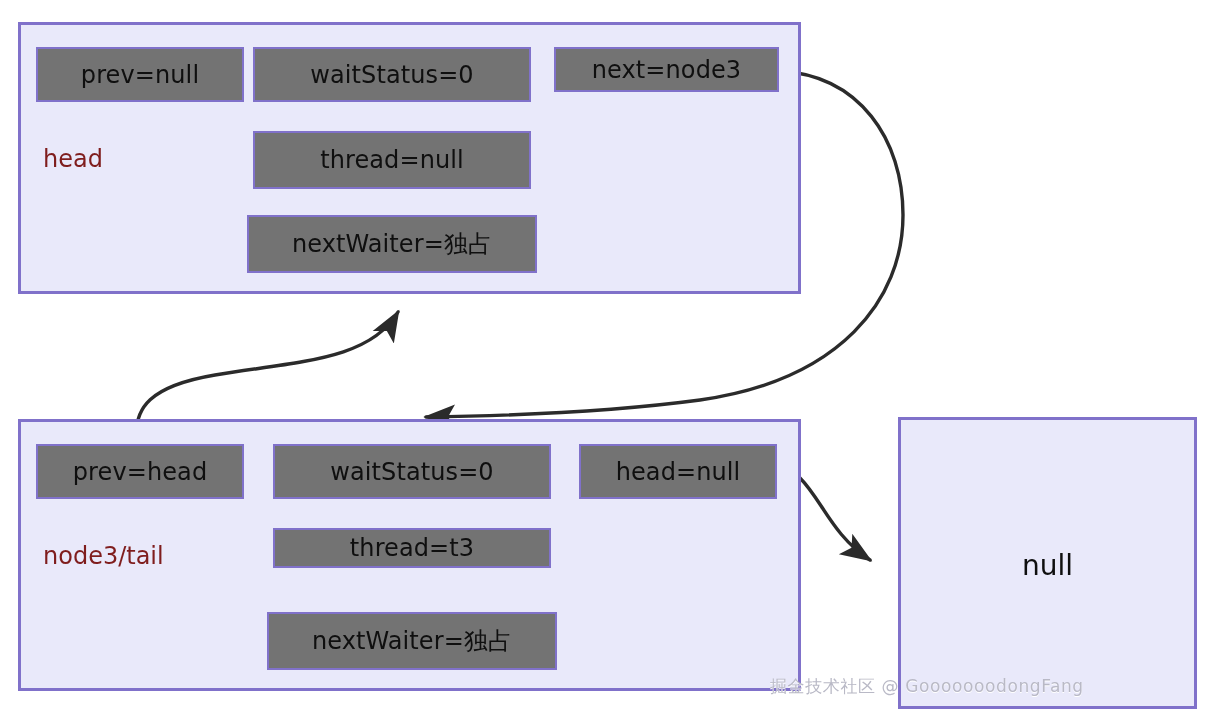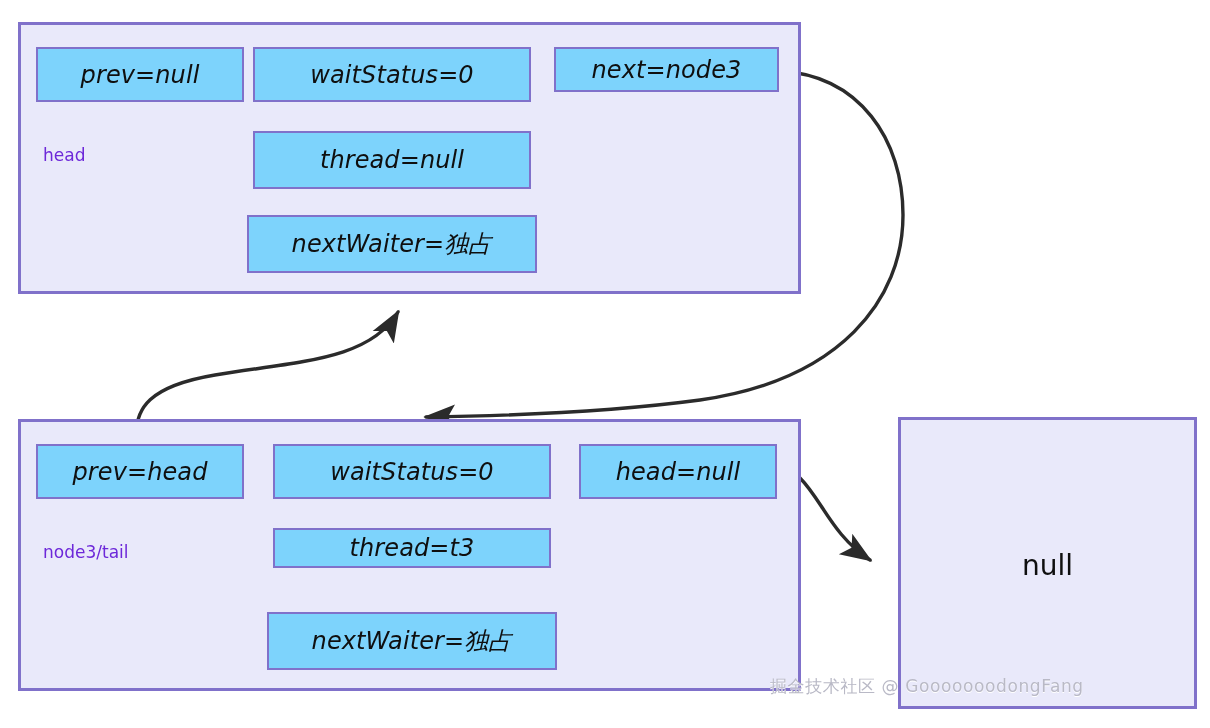--- a/index.html
+++ b/index.html
@@ -30,52 +30,51 @@
     box-sizing: border-box;
   }
   #node-head  { left: 18px;  top: 22px;  width: 783px; height: 272px; }
   #node-tail  { left: 18px;  top: 419px; width: 783px; height: 272px; }
   #node-null  { left: 898px; top: 417px; width: 299px; height: 292px;
                 display: flex; align-items: center; justify-content: center; }
 
   
   .field {
     position: absolute;
-    background: #7dd3fc;
+    background: #737373;
     border: 2.5px solid #8071ca;
     box-sizing: border-box;
     display: flex;
     align-items: center;
     justify-content: center;
     color: #0f0f0f;
     font-size: 24px;
     letter-spacing: 0.1px;
     white-space: nowrap;
-    font-style: italic;
   }
 
   
   #head-prev       { left: 15px;  top: 22px;  width: 208px; height: 55px; }
   #head-waitstatus { left: 232px; top: 22px;  width: 278px; height: 55px; }
   #head-next       { left: 533px; top: 22px;  width: 225px; height: 45px; }
   #head-thread     { left: 232px; top: 106px; width: 278px; height: 58px; }
   #head-nextwaiter { left: 226px; top: 190px; width: 290px; height: 58px; }
 
   
   #tail-prev       { left: 15px;  top: 22px;  width: 208px; height: 55px; }
   #tail-waitstatus { left: 252px; top: 22px;  width: 278px; height: 55px; }
   #tail-next       { left: 558px; top: 22px;  width: 198px; height: 55px; }
   #tail-thread     { left: 252px; top: 106px; width: 278px; height: 40px; }
   #tail-nextwaiter { left: 246px; top: 190px; width: 290px; height: 58px; }
 
   
   .node-label {
     position: absolute;
-    color: #6d28d9;
-    font-size: 17px;
+    color: #7f1d1d;
+    font-size: 24px;
     white-space: nowrap;
   }
   #head-label { left: 22px; top: 120px; }
   #tail-label { left: 22px; top: 120px; }
 
   
   #null-text {
     color: #0f0f0f;
     font-size: 28px;
     position: relative;

